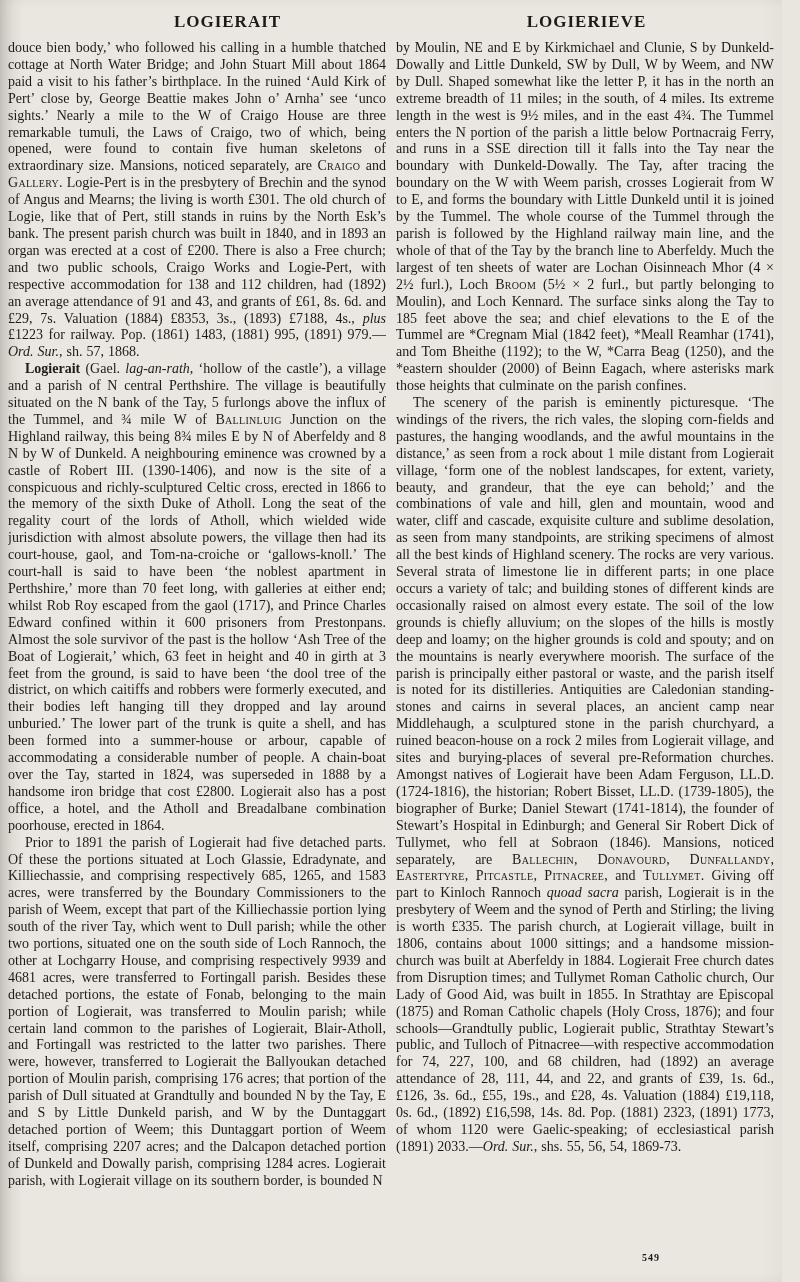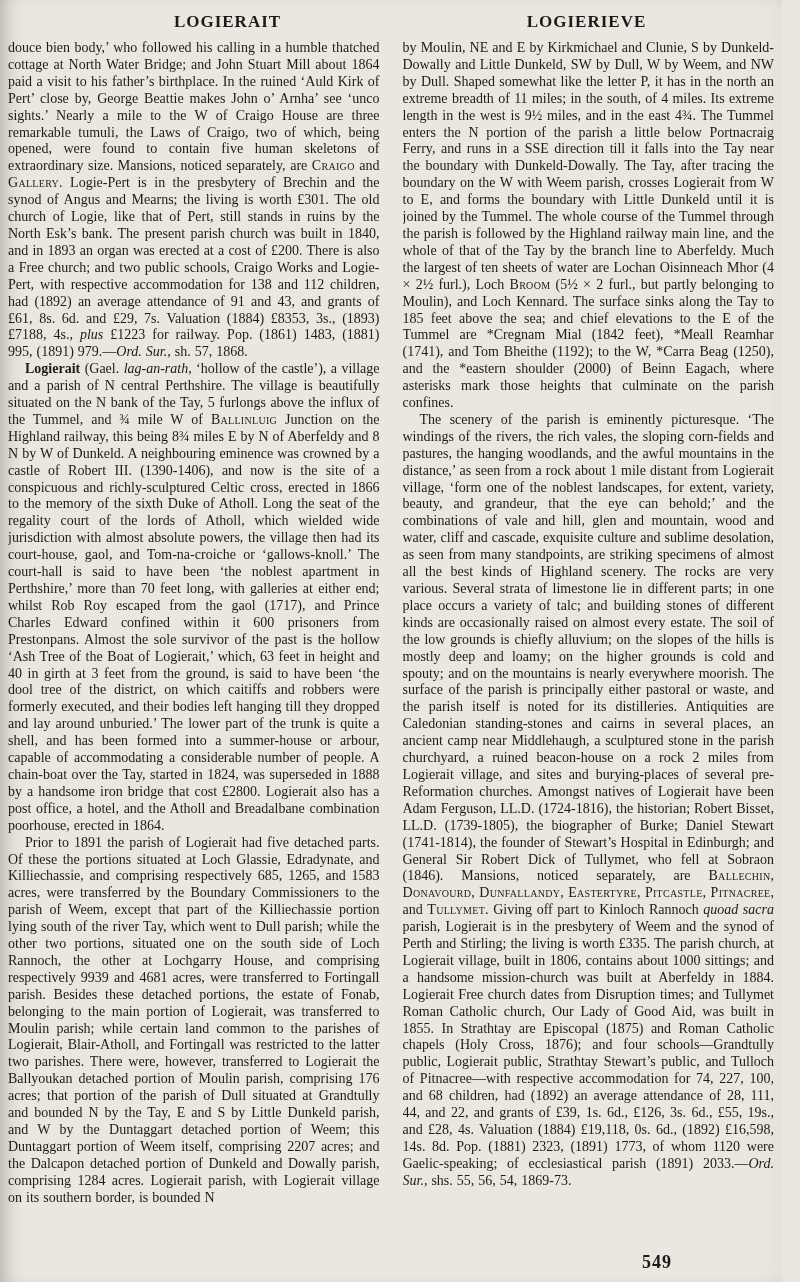--- a/index.html
+++ b/index.html
@@ -25,42 +25,42 @@
     width: 50%;
     text-align: center;
     font-weight: bold;
     font-size: 17px;
     letter-spacing: 1px;
     line-height: 20px;
   }
   .header-cell.left { transform: translateX(32px); }
   .cols {
     display: flex;
-    gap: 23px;
+    gap: 10px;
     padding: 8px 8px 0 8px;
   }
   .col {
     width: 386px;
     height: 1218px;
     overflow: hidden;
     text-align: justify;
     font-size: 14px;
     line-height: 16.9px;
     word-spacing: 0.5px;
   }
   .para { margin: 0; }
   .para.indent { text-indent: 17px; }
   .sc { font-variant: small-caps; letter-spacing: 0.3px; }
   .i  { font-style: italic; }
   .b  { font-weight: bold; }
   .page-number {
     position: absolute;
     left: 642px; top: 1252px;
     font-weight: bold;
-    font-size: 18px;
+    font-size: 10px;
     letter-spacing: 1px;
   }
 </style>
 </head>
 <body>
 
 <div class="page">
   <div class="header-row">
     <div class="header-cell left">LOGIERAIT</div>
     <div class="header-cell">LOGIERIEVE</div>

